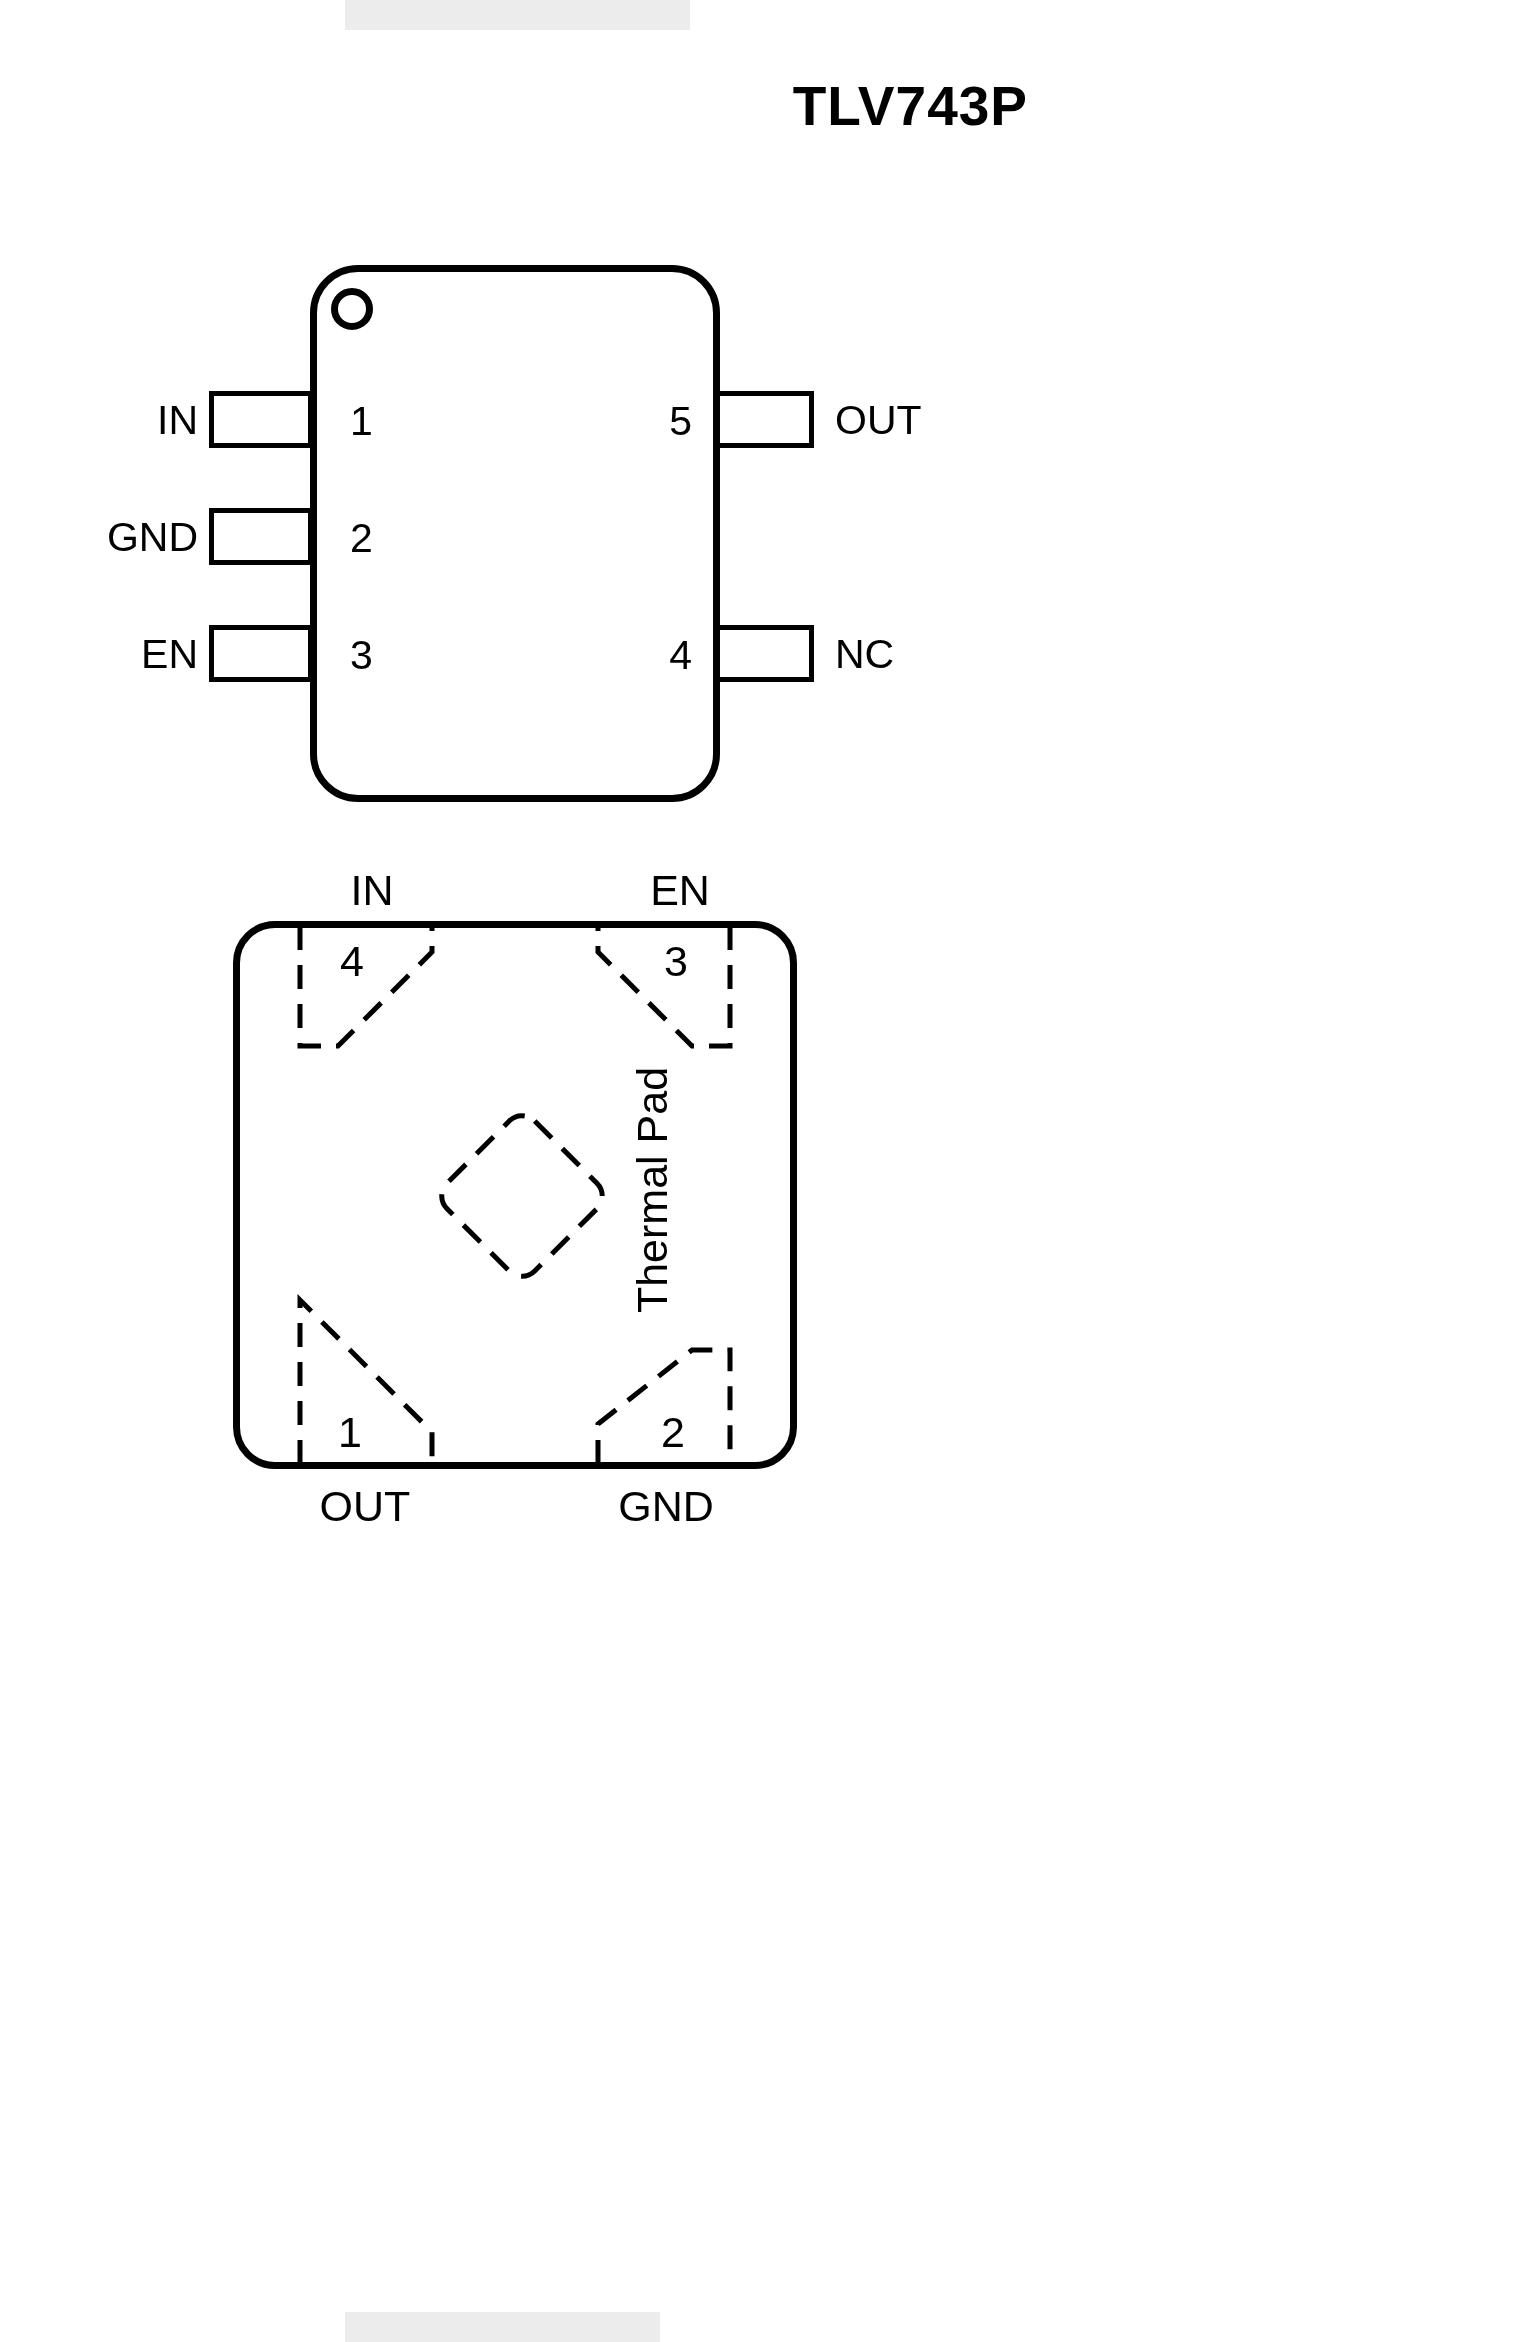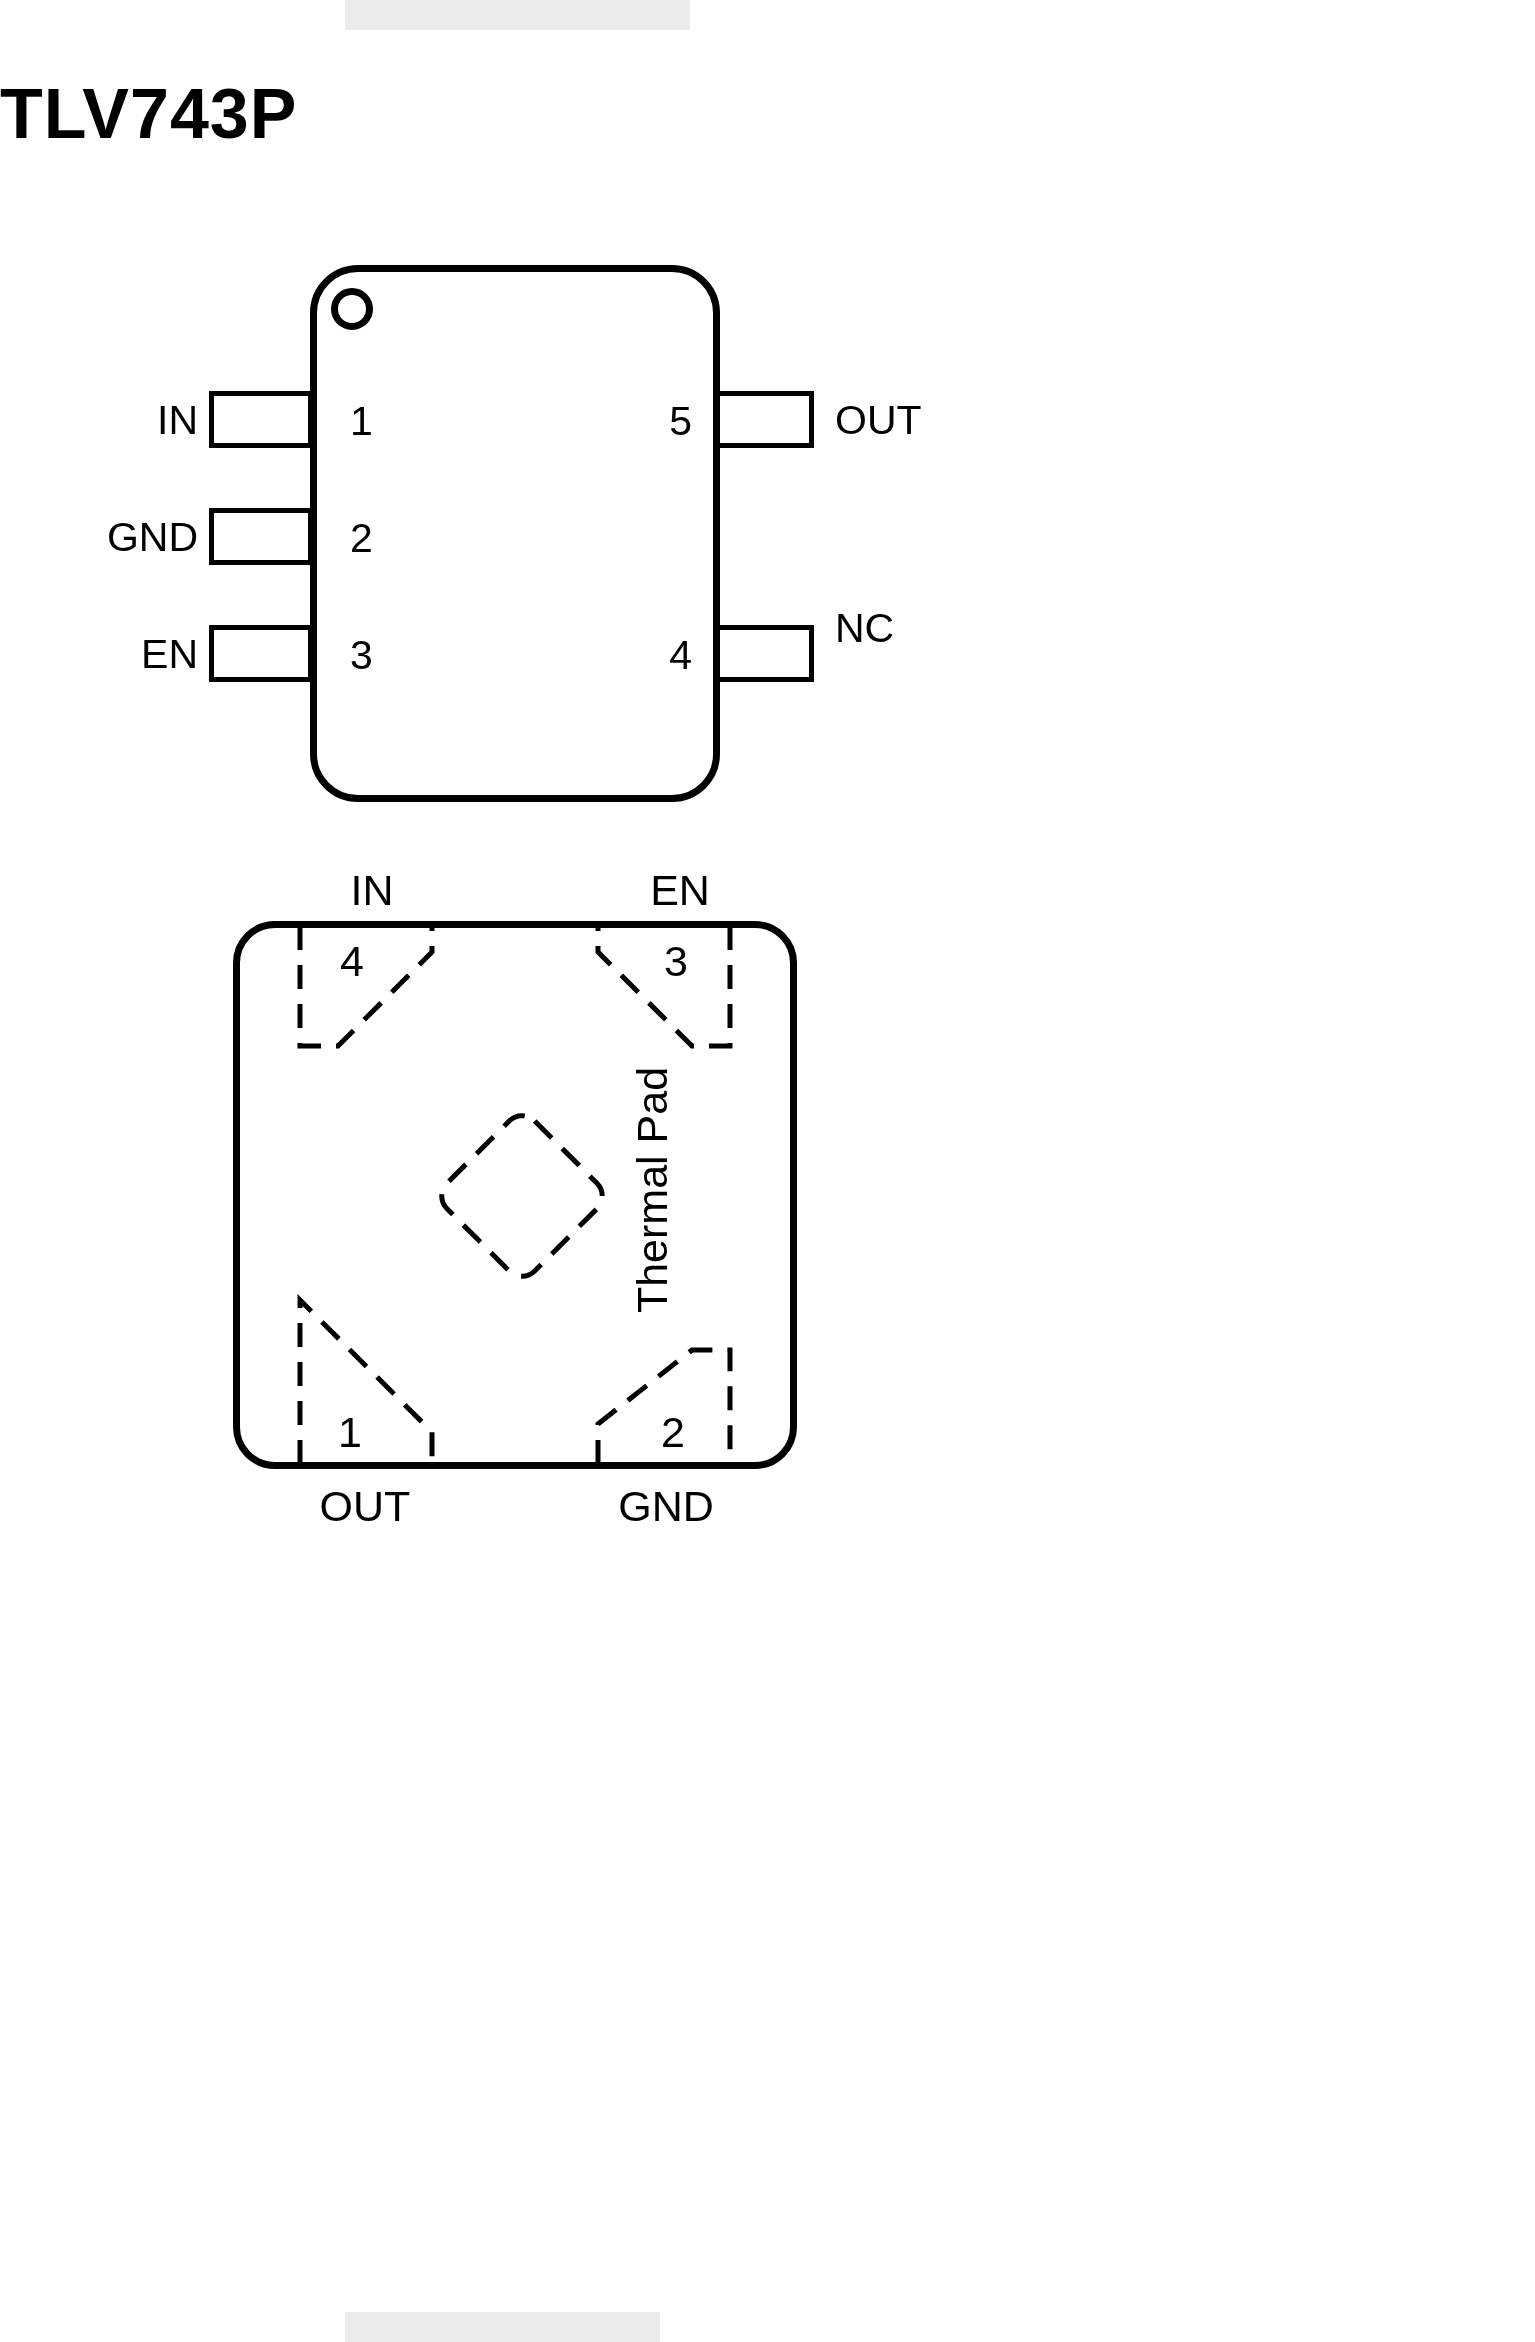--- a/index.html
+++ b/index.html
@@ -6,21 +6,21 @@
   html,body { background:#ffffff; }
   .page {
     position:relative; width:1535px; height:2342px;
     background:#ffffff; color:#000;
     font-family:"Liberation Sans", sans-serif;
     overflow:hidden;
   }
   .artifact { position:absolute; background:#ececec; }
   .title {
     position:absolute; left:0; top:74px; width:1028px;
-    text-align:left; font-size:70px; font-weight:700;
+    text-align:right; font-size:55px; font-weight:700;
     letter-spacing:1px;
   }
   
   .tp-body {
     position:absolute; left:310px; top:265px; width:410px; height:537px;
     border:7px solid #000; border-radius:48px; background:#ffffff;
   }
   .pin1-dot {
     position:absolute; left:331px; top:288px; width:42px; height:42px;
     border:7px solid #000; border-radius:50%; background:#ffffff;
@@ -74,21 +74,21 @@
     <div class="stub right" style="left:714px; top:625px;"></div>
 
     <div class="tp-body"></div>
     <div class="pin1-dot"></div>
 
     <div class="pin-label lab-left" style="top:397px;">IN</div>
     <div class="pin-label lab-left" style="top:514px;">GND</div>
     <div class="pin-label lab-left" style="top:631px;">EN</div>
 
     <div class="pin-label lab-right" style="top:397px;">OUT</div>
-    <div class="pin-label lab-right" style="top:605px;">NC</div>
+    <div class="pin-label lab-right" style="top:631px;">NC</div>
 
     <div class="pin-num num-left" style="top:398px;">1</div>
     <div class="pin-num num-left" style="top:515px;">2</div>
     <div class="pin-num num-left" style="top:632px;">3</div>
     <div class="pin-num num-right" style="top:398px;">5</div>
     <div class="pin-num num-right" style="top:632px;">4</div>
   </div>
 
   <div>
 

